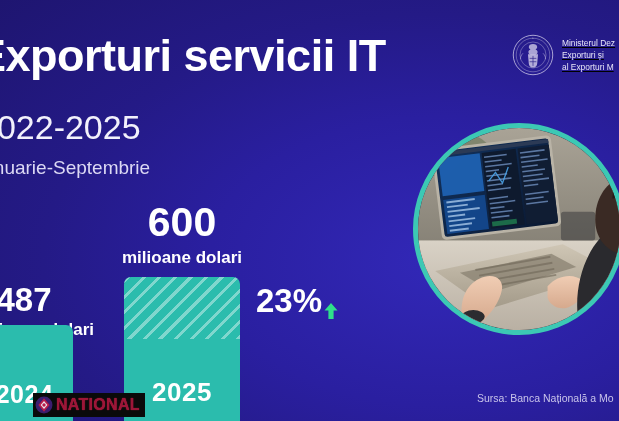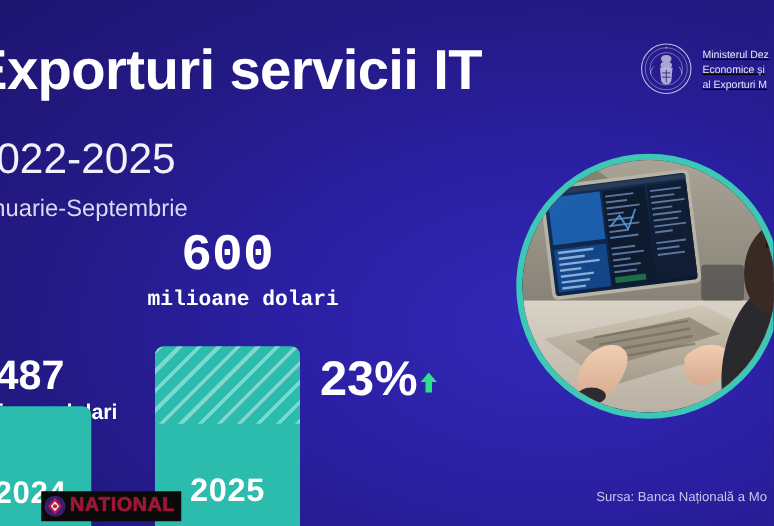--- a/index.html
+++ b/index.html
@@ -119,32 +119,32 @@
     white-space:nowrap;
   }
   .val-unit {
     color:#ffffff;
     font-weight:bold;
     white-space:nowrap;
   }
   .val-2024 { left:-26px; top:283px; width:100px; }
   .val-2024 .val-num { font-size:33px; }
   .val-2024 .val-unit { font-size:17px; margin-top:4px; }
-  .val-2025 { left:118px; top:185px; width:128px;font-family:Liberation Mono, monospace; }
+  .val-2025 { left:118px; top:202px; width:128px; }
   .val-2025 .val-num { font-size:41px; }
   .val-2025 .val-unit { font-size:17px; margin-top:5px; }
 
   .growth {
     position:absolute;
     left:256px; top:282px;
     display:flex;
-    align-items:center;
+    align-items:flex-end;
     gap:1px;
     color:#ffffff;
-    font-size:39px;
+    font-size:33px;
     font-weight:bold;
     white-space:nowrap;
   }
   .growth-arrow { margin-top:3px; }
 
   
   .source {
     position:absolute;
     left:477px; top:392px;
     font-size:10.5px;
@@ -195,21 +195,21 @@
       <g stroke="#cfcae8" stroke-width="1.3" fill="none">
         <path d="M26 46c-4 4-6 9-6 14"></path>
         <path d="M74 46c4 4 6 9 6 14"></path>
       </g>
       <g fill="#cfcae8" font-size="6" font-family="Liberation Sans, sans-serif">
         <text x="50" y="13" text-anchor="middle" opacity=".75">★</text>
       </g>
     </svg>
     <div class="ministry-text">
       <div>Ministerul Dez</div>
-      <div>Economice și</div>
+      <div>Exporturi și</div>
       <div>al Exporturi M</div>
     </div>
   </div>
 
   <div class="photo-wrap">
     <svg class="photo" viewBox="0 0 212 212" preserveAspectRatio="xMidYMid slice">
       <defs>
         <linearGradient id="deskG" x1="0" y1="0" x2="0" y2="1">
           <stop offset="0%" stop-color="#d9d2c6"></stop>
           <stop offset="100%" stop-color="#b9b0a3"></stop>

